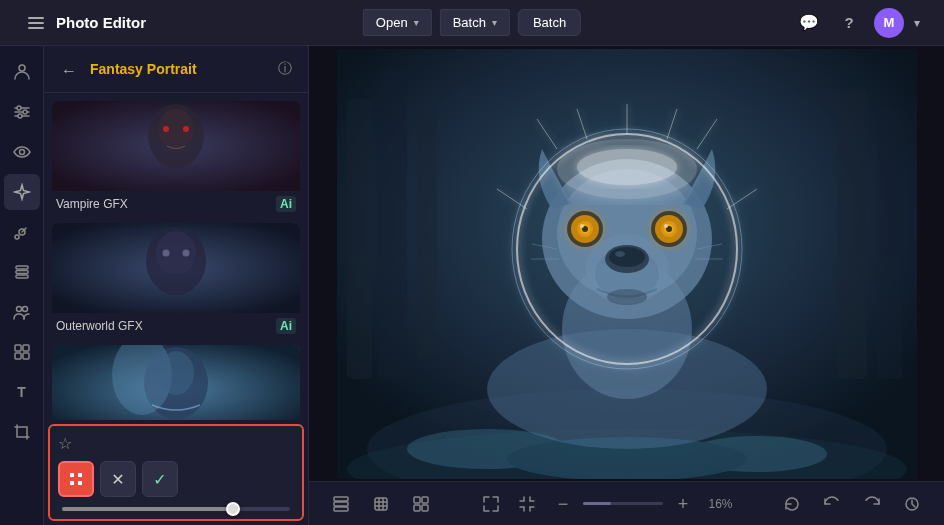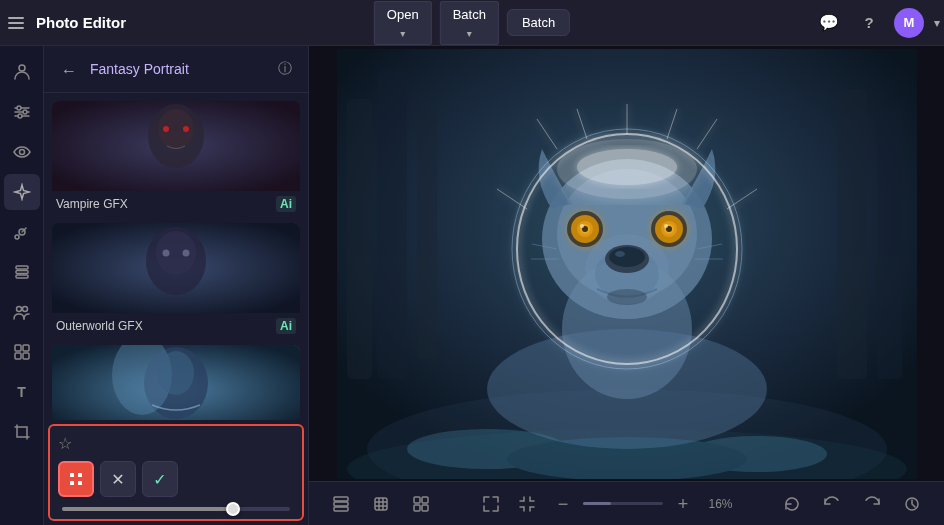--- a/index.html
+++ b/index.html
@@ -13,21 +13,21 @@
       display: flex;
       flex-direction: column;
     }
 
     
     .topbar {
       height: 46px;
       background: #1e1e2e;
       display: flex;
       align-items: center;
-      padding: 0 4px;
+      padding: 0 24px;
       border-bottom: 1px solid #2a2a3e;
       flex-shrink: 0;
       gap: 8px;
     }
     .topbar-left {
       display: flex;
       align-items: center;
       gap: 8px;
       flex: 1;
     }
@@ -62,21 +62,20 @@
       background: #2e2e42;
       border: 1px solid #3a3a55;
       color: #fff;
       border-radius: 2px;
       padding: 5px 12px;
       font-size: 13px;
       cursor: pointer;
       display: flex;
       align-items: center;
       gap: 6px;
-      flex-direction: column;
     }
     .btn-simple {
       background: #2e2e42;
       border: 1px solid #3a3a55;
       color: #fff;
       border-radius: 6px;
       padding: 5px 14px;
       font-size: 13px;
       cursor: pointer;
     }
@@ -177,22 +176,22 @@
       display: flex;
       align-items: center;
       justify-content: center;
       cursor: pointer;
       color: #aaa;
       font-size: 16px;
       border-radius: 4px;
     }
     .panel-title {
       font-size: 14px;
-      font-weight: 400;
-      color: #c4b5fd;
+      font-weight: 700;
+      color: #eab308;
       flex: 1;
     }
     .info-btn {
       width: 22px;
       height: 22px;
       display: flex;
       align-items: center;
       justify-content: center;
       cursor: pointer;
       color: #888;

